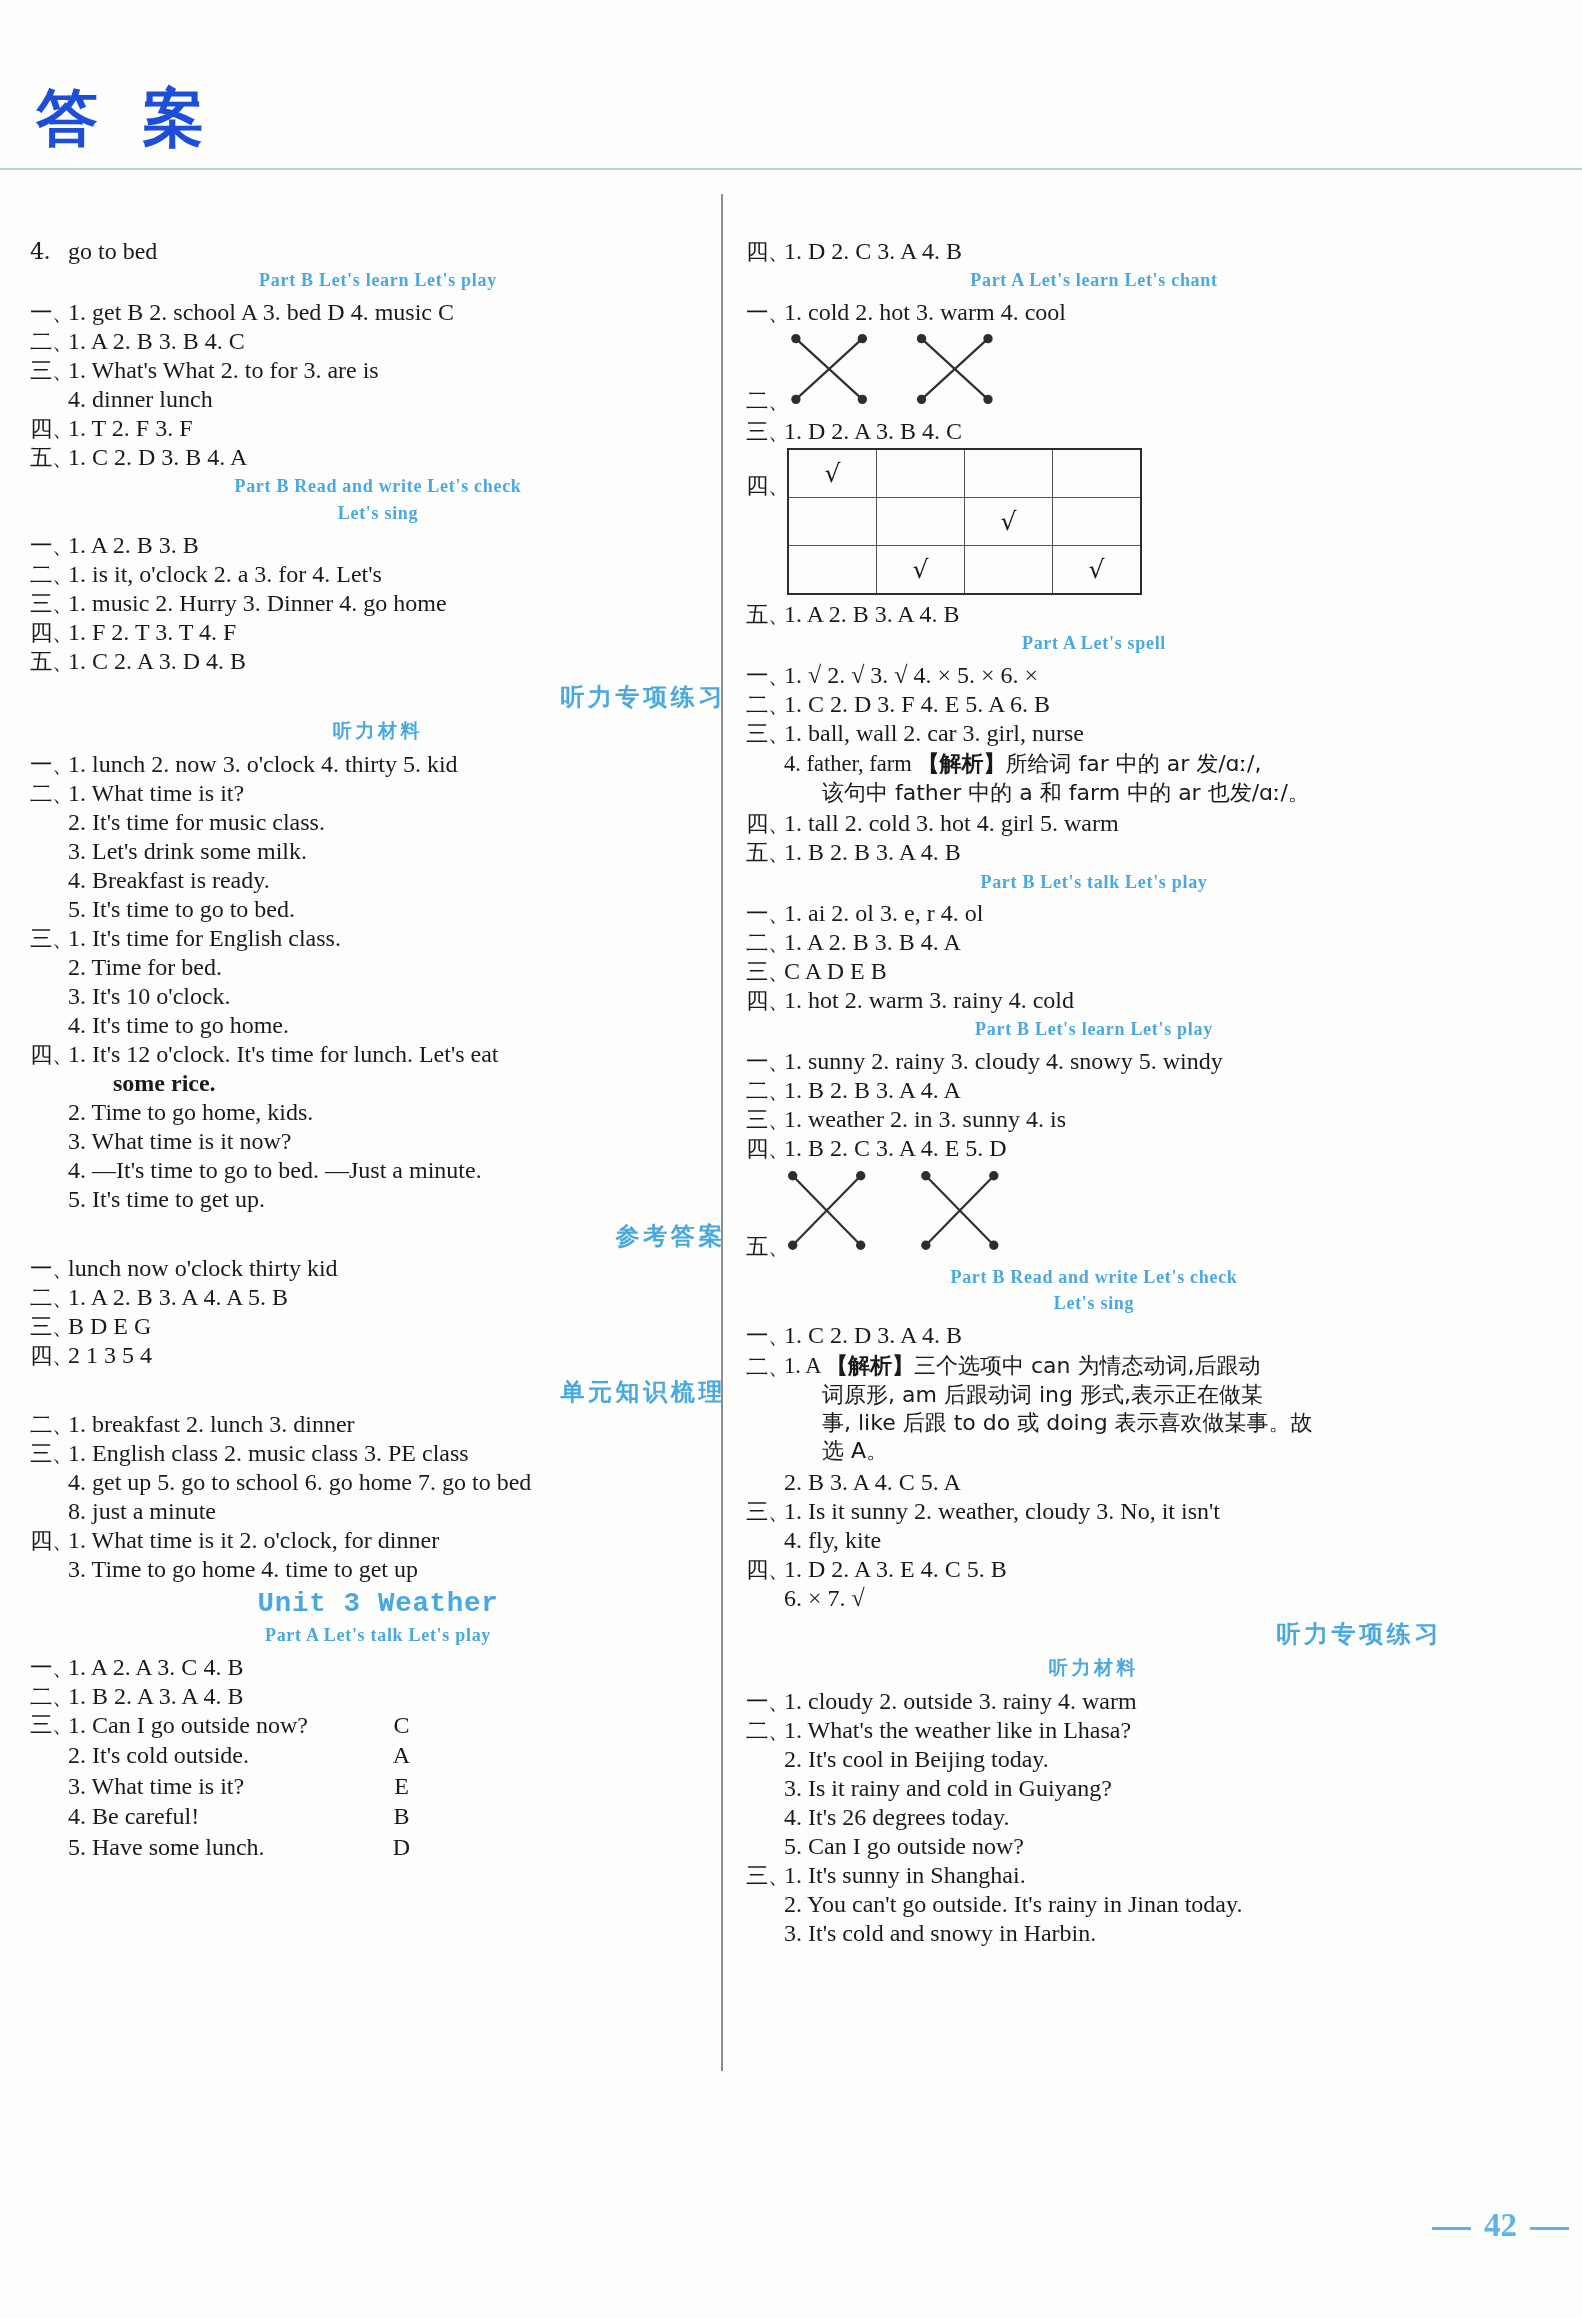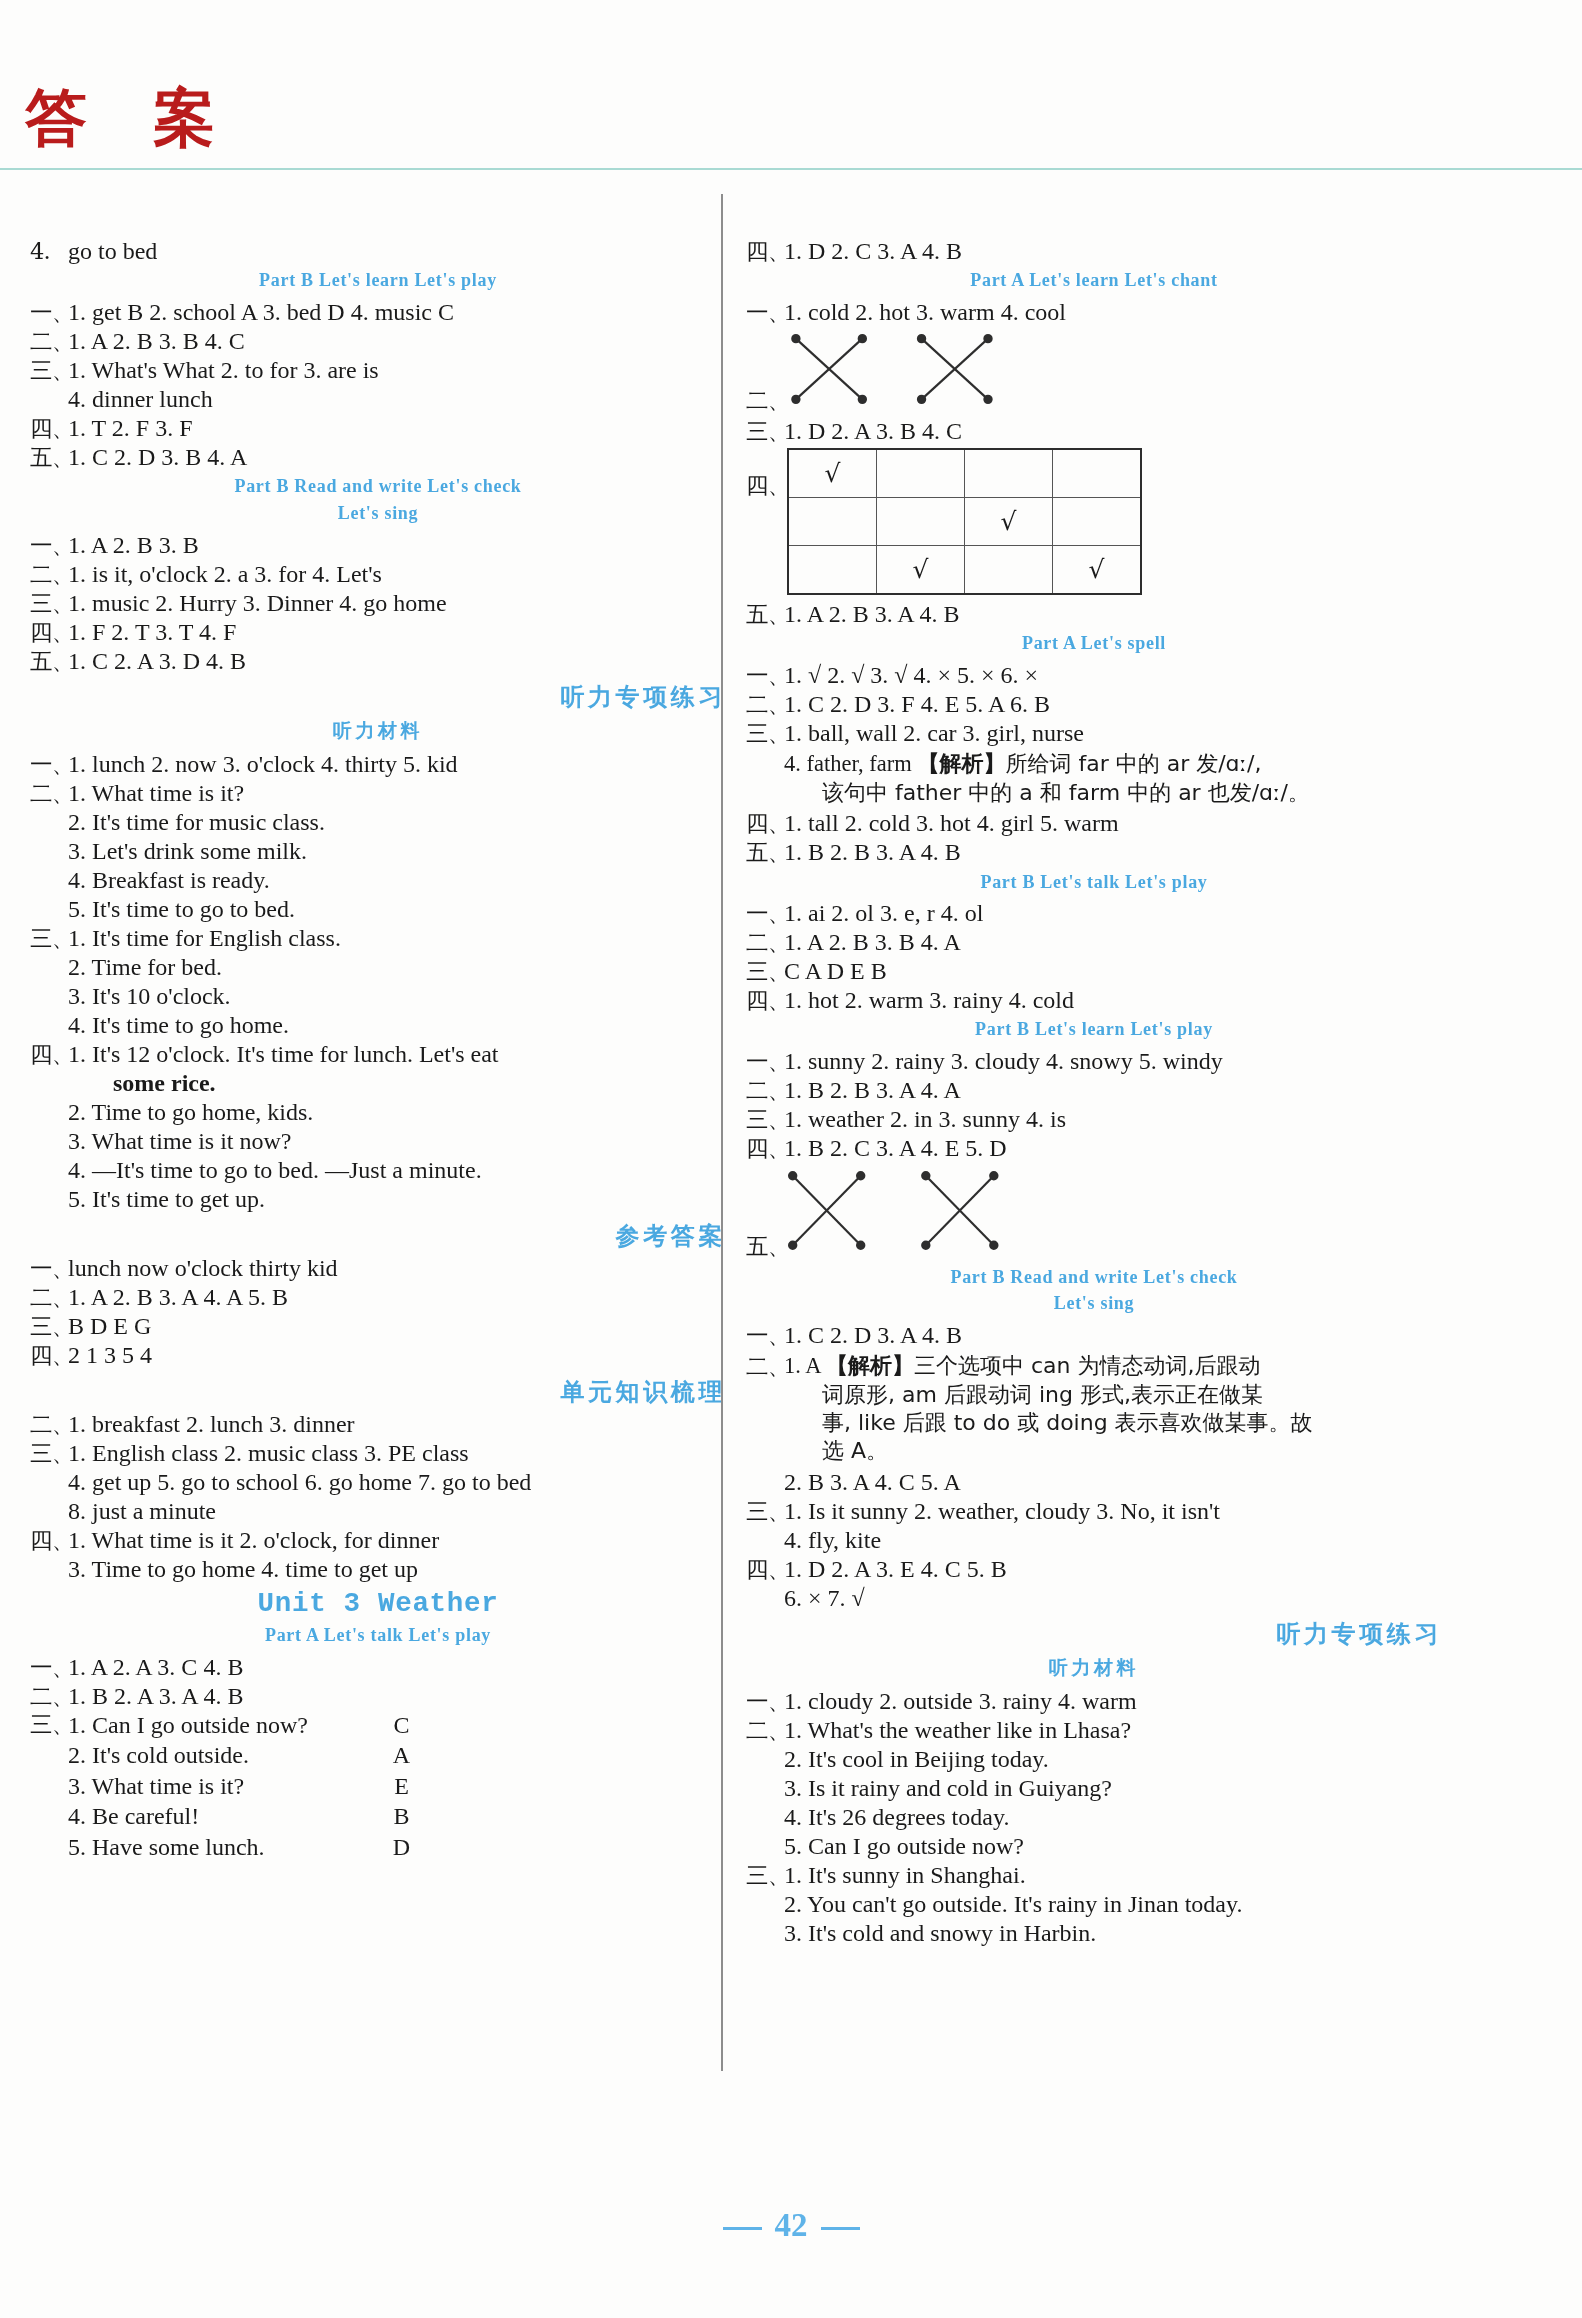--- a/index.html
+++ b/index.html
@@ -12,27 +12,27 @@
     width: 1582px;
     height: 2319px;
     background: #fdfdfc;
     font-family: "Liberation Serif", "DejaVu Serif", serif;
     color: #1a1a1a;
     overflow: hidden;
   }
   
   .page-title {
     position: absolute;
-    left: 25px;
+    left: 36px;
     top: 76px;
     font-size: 62px;
     font-weight: 700;
     letter-spacing: 14.5px;
-    color: #b91c1c;
-    font-family: Liberation Mono, monospace;
+    color: #1d4ed8;
+    font-family: Liberation Serif, serif;
   }
   .header-rule {
     position: absolute;
     left: 0;
     top: 168px;
     width: 1582px;
     height: 2.2px;
     background: #a9dad3;
   }
   
@@ -144,21 +144,21 @@
     line-height: 1.26;
     margin: 0 0 4.3px 0;
   }
   .flowline .txtcol { flex: 1; }
   
   .footer {
     position: absolute;
     left: 0;
     top: 2207px;
     width: 1582px;
-    text-align: center;
+    text-align: right;
     color: #5fb3e8;
     font-size: 33px;
     font-weight: 700;
     font-family: "Liberation Serif", serif;
   }
   .footer .dash {
     display: inline-block;
     width: 39px;
     height: 3.6px;
     background: #5fb3e8;

